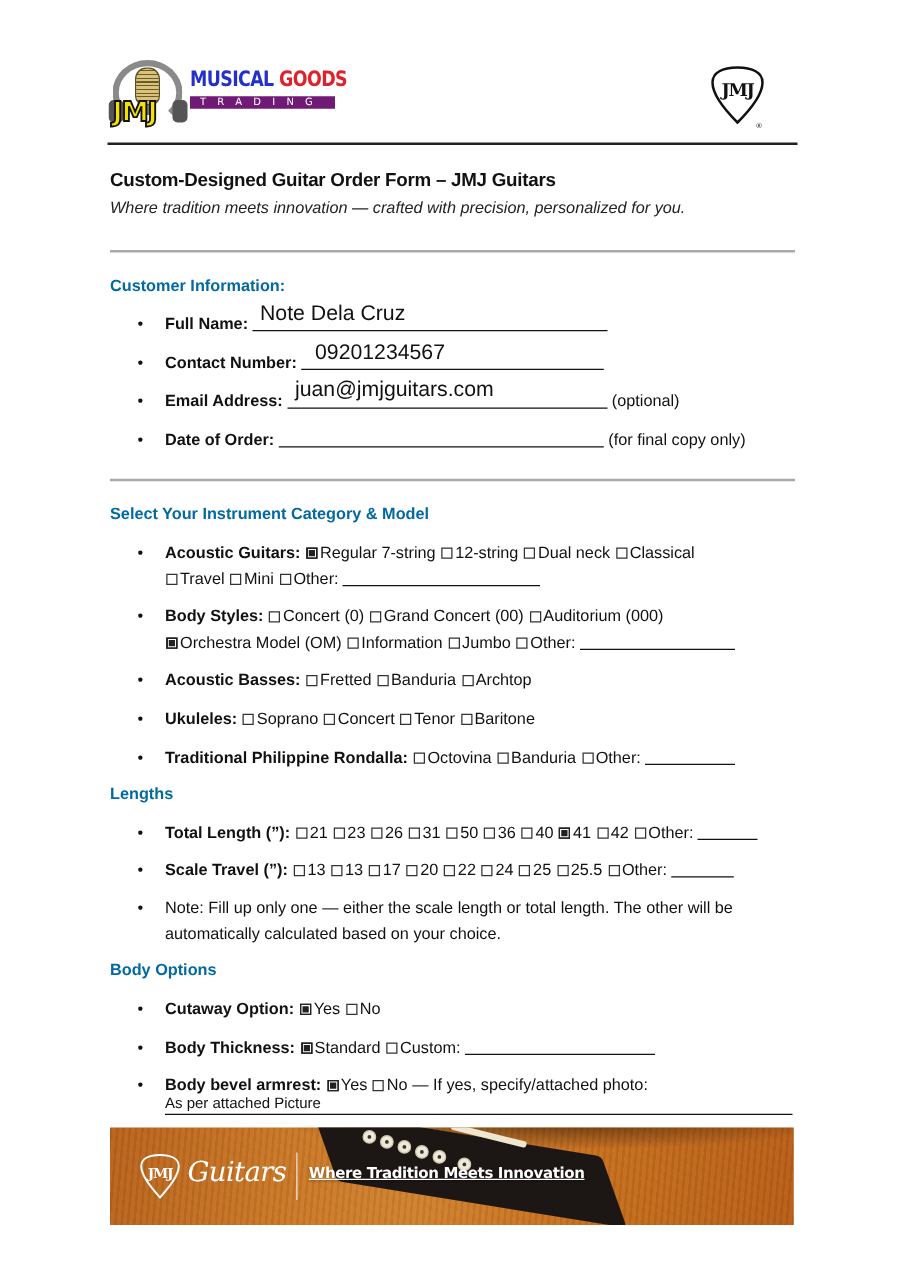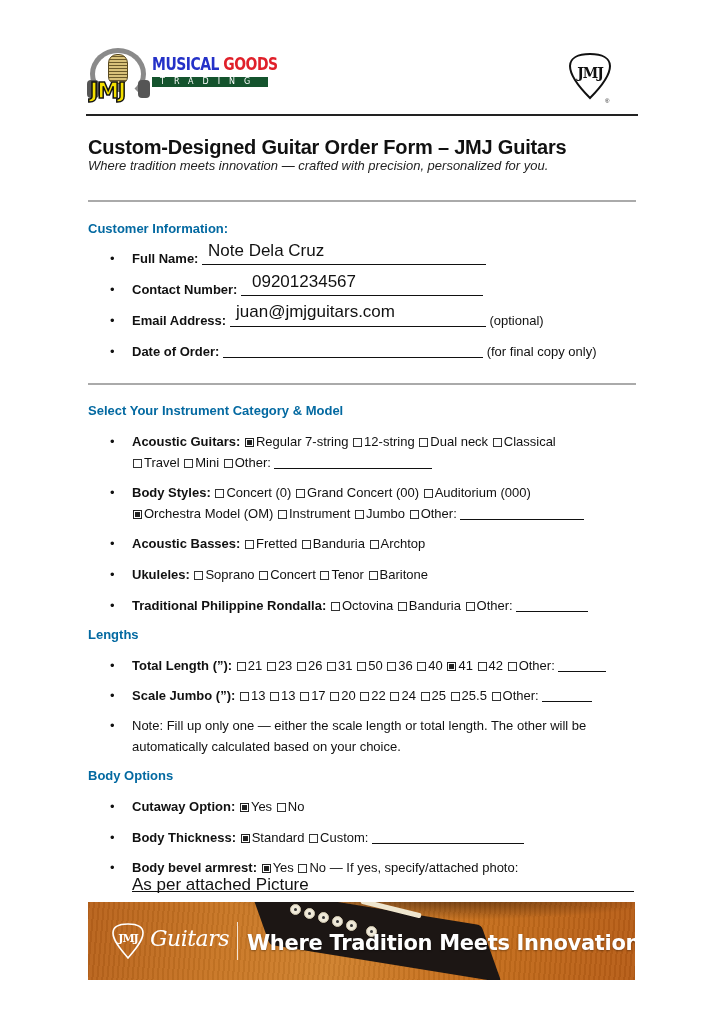--- a/index.html
+++ b/index.html
@@ -10,30 +10,30 @@
   .logo-left { position: absolute; left: 86px; top: 44px; width: 190px; height: 60px; }
   .logo-mic-ring { position: absolute; left: 4px; top: 4px; width: 56px; height: 52px; border-radius: 50%; border: 5px solid #8a8a8a; border-bottom-color: transparent; }
   .logo-mic { position: absolute; left: 22px; top: 10px; width: 20px; height: 30px; border-radius: 9px 9px 7px 7px; background: repeating-linear-gradient(0deg,#d9c27a 0 2px,#6b5a2a 2px 3px); border: 1px solid #5a4a1f; }
   .logo-mic-stand { position: absolute; left: 30px; top: 40px; width: 4px; height: 8px; background: #777; }
   .logo-earcup-l { position: absolute; left: 1px; top: 36px; width: 12px; height: 18px; background: #555; border-radius: 4px; }
   .logo-earcup-r { position: absolute; left: 52px; top: 36px; width: 12px; height: 18px; background: #555; border-radius: 4px; }
   .logo-jmj { position: absolute; left: 4px; top: 36px; font-family: "DejaVu Sans", sans-serif; font-weight: bold; font-size: 22px; color: #f5e100; letter-spacing: -1px; -webkit-text-stroke: 1.5px #111; line-height: 1; }
   .logo-brand { position: absolute; left: 66px; top: 12px; font-family: "DejaVu Sans", sans-serif; font-weight: bold; font-size: 17px; letter-spacing: -0.6px; line-height: 1; transform: scaleX(0.82); transform-origin: left; white-space: nowrap; }
   .logo-brand .b1 { color: #2431c8; }
   .logo-brand .b2 { color: #e0202a; }
-  .logo-trading { position: absolute; left: 66px; top: 33px; width: 116px; height: 10px; background: #14532d; color: #fff; font-size: 8px; letter-spacing: 9px; line-height: 10px; padding-left: 8px; font-family: "DejaVu Sans", sans-serif; white-space: nowrap; overflow: hidden; }
+  .logo-trading { position: absolute; left: 66px; top: 33px; width: 116px; height: 10px; background: #701a75; color: #fff; font-size: 8px; letter-spacing: 9px; line-height: 10px; padding-left: 8px; font-family: "DejaVu Sans", sans-serif; white-space: nowrap; overflow: hidden; }
 
   .logo-right { position: absolute; left: 568px; top: 52px; width: 44px; height: 50px; }
   .pick { position: absolute; left: 0; top: 0; width: 44px; height: 48px; }
   .pick-text { position: absolute; left: 0; width: 44px; top: 13px; text-align: center; font-family: "DejaVu Serif", serif; font-weight: bold; font-size: 14px; letter-spacing: -1px; color: #111; }
   .reg { position: absolute; left: 37px; top: 46px; font-size: 6px; color: #222; }
 
   .hr-top { position: absolute; left: 86px; top: 114px; width: 552px; height: 2px; background: #222; }
 
-  .title { position: absolute; left: 88px; top: 136px; font-weight: bold; font-size: 20px; color: #111; letter-spacing: -0.2px; }
+  .title { position: absolute; left: 88px; top: 136px; font-weight: bold; font-size: 15px; color: #111; letter-spacing: -0.2px; }
   .subtitle { position: absolute; left: 88px; top: 158px; font-style: italic; font-size: 13px; color: #222; }
 
   .hr-grey { position: absolute; left: 88px; width: 548px; height: 2px; background: #aaaaaa; }
 
   .section-h { position: absolute; left: 88px; font-weight: bold; font-size: 13px; color: #0369a1; }
 
   .item { position: absolute; left: 110px; font-size: 13px; color: #111; line-height: 21px; white-space: nowrap; }
   .item .bullet { position: absolute; left: 0; top: 0; font-size: 13px; }
   .item .body { position: absolute; left: 22px; top: 0; }
   .item b { font-weight: bold; }
@@ -47,21 +47,21 @@
   .banner .grain { position: absolute; inset: 0; background: repeating-linear-gradient(95deg, rgba(0,0,0,0.05) 0 2px, rgba(255,255,255,0.03) 2px 5px); }
   .banner .dark-top { position: absolute; left: 130px; top: -30px; width: 460px; height: 48px; background: radial-gradient(ellipse at center, rgba(40,20,10,0.65), rgba(40,20,10,0) 70%); }
   .banner .bridge { position: absolute; left: 180px; top: 4px; width: 215px; height: 58px; background: #1c1614; transform: skewX(28deg) rotate(10deg); border-radius: 4px; }
   .banner .saddle { position: absolute; left: 272px; top: 4px; width: 62px; height: 5px; background: #efe6cf; transform: rotate(14deg); border-radius: 2px; }
   .banner .pin { position: absolute; width: 11px; height: 11px; border-radius: 50%; background: #efe9d9; border: 1px solid #cfc6ae; }
   .banner .pin::after { content: ""; position: absolute; left: 3px; top: 3px; width: 3px; height: 3px; border-radius: 50%; background: #333; }
   .banner .b-pick { position: absolute; left: 24px; top: 21px; width: 32px; height: 36px; }
   .banner .b-pick-text { position: absolute; left: 24px; top: 30px; width: 32px; text-align: center; font-family: "DejaVu Serif", serif; font-weight: bold; font-size: 11px; color: #fff; letter-spacing: -1px; }
   .banner .script { position: absolute; left: 62px; top: 24px; font-family: "DejaVu Serif", serif; font-style: italic; font-size: 22px; color: #fff; letter-spacing: -0.5px; }
   .banner .divider { position: absolute; left: 149px; top: 20px; width: 1px; height: 38px; background: rgba(255,255,255,0.8); }
-  .banner .tagline { position: absolute; left: 159px; top: 29px; font-family: "DejaVu Sans", sans-serif; font-weight: bold; font-size: 21px; color: #fff; letter-spacing: -0.3px; text-shadow: 0 1px 2px rgba(0,0,0,0.35); white-space: nowrap; }
+  .banner .tagline { position: absolute; left: 159px; top: 29px; font-family: "DejaVu Sans", sans-serif; font-weight: bold; font-size: 12px; color: #fff; letter-spacing: -0.3px; text-shadow: 0 1px 2px rgba(0,0,0,0.35); white-space: nowrap; text-decoration: underline; }
 </style>
 </head>
 <body>
 
 <div class="logo-left">
   <div class="logo-mic-ring"></div>
   <div class="logo-mic"></div>
   <div class="logo-mic-stand"></div>
   <div class="logo-earcup-l"></div>
   <div class="logo-earcup-r"></div>
@@ -138,21 +138,21 @@
   <span class="body">
     <b>Body Styles:</b>
     <span class="box"></span><span>Concert (0)</span>
     <span class="box"></span><span>Grand Concert (00)</span>
     <span class="box"></span><span>Auditorium (000)</span>
   </span>
 </div>
 <div class="item" style="top:503px">
   <span class="body">
     <span class="box on"></span><span>Orchestra Model (OM)</span>
-    <span class="box"></span><span>Instrument</span>
+    <span class="box"></span><span>Information</span>
     <span class="box"></span><span>Jumbo</span>
     <span class="box"></span><span>Other:</span>
     <span class="blank" style="width:124px"></span>
   </span>
 </div>
 
 <div class="item" style="top:533px">
   <span class="bullet">•</span>
   <span class="body">
     <b>Acoustic Basses:</b>
@@ -200,21 +200,21 @@
     <span class="box on"></span><span>41</span>
     <span class="box"></span><span>42</span>
     <span class="box"></span><span>Other:</span>
     <span class="blank" style="width:48px"></span>
   </span>
 </div>
 
 <div class="item" style="top:685px">
   <span class="bullet">•</span>
   <span class="body">
-    <b>Scale Jumbo</b> <span style="font-weight:bold">(”):</span>
+    <b>Scale Travel</b> <span style="font-weight:bold">(”):</span>
     <span class="box"></span><span>13</span>
     <span class="box"></span><span>13</span>
     <span class="box"></span><span>17</span>
     <span class="box"></span><span>20</span>
     <span class="box"></span><span>22</span>
     <span class="box"></span><span>24</span>
     <span class="box"></span><span>25</span>
     <span class="box"></span><span>25.5</span>
     <span class="box"></span><span>Other:</span>
     <span class="blank" style="width:50px"></span>
@@ -252,21 +252,21 @@
 
 <div class="item" style="top:857px">
   <span class="bullet">•</span>
   <span class="body">
     <b>Body bevel armrest:</b>
     <span class="box on"></span><span>Yes</span>
     <span class="box"></span><span>No</span>
     <span>— If yes, specify/attached photo:</span>
   </span>
 </div>
-<div class="fill-val" style="left:132px; top:875px; font-size:17px;">As per attached Picture</div>
+<div class="fill-val" style="left:132px; top:875px; font-size:12px;">As per attached Picture</div>
 <div style="position:absolute; left:132px; top:891px; width:502px; height:1px; background:#111;"></div>
 
 <div class="banner">
   <div class="grain"></div>
   <div class="dark-top"></div>
   <div class="bridge"></div>
   <div class="saddle"></div>
   <div class="pin" style="left:202px; top:2px"></div>
   <div class="pin" style="left:216px; top:6px"></div>
   <div class="pin" style="left:230px; top:10px"></div>

